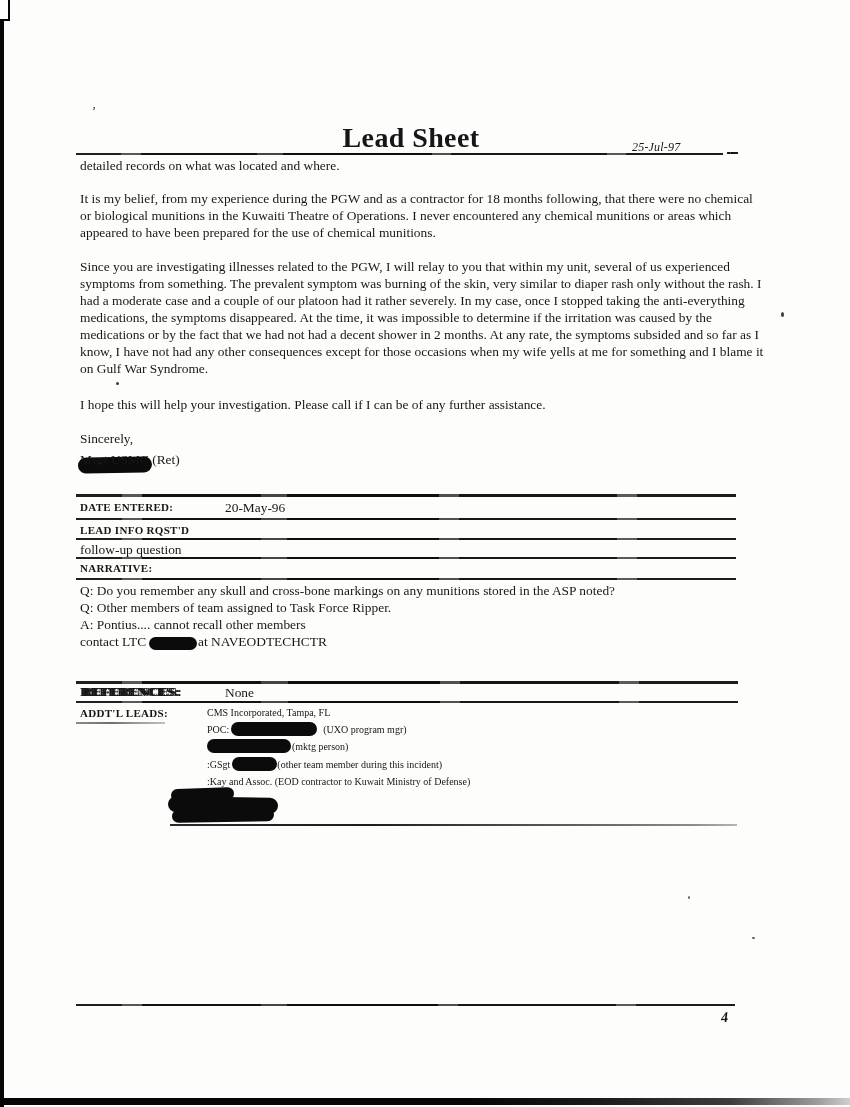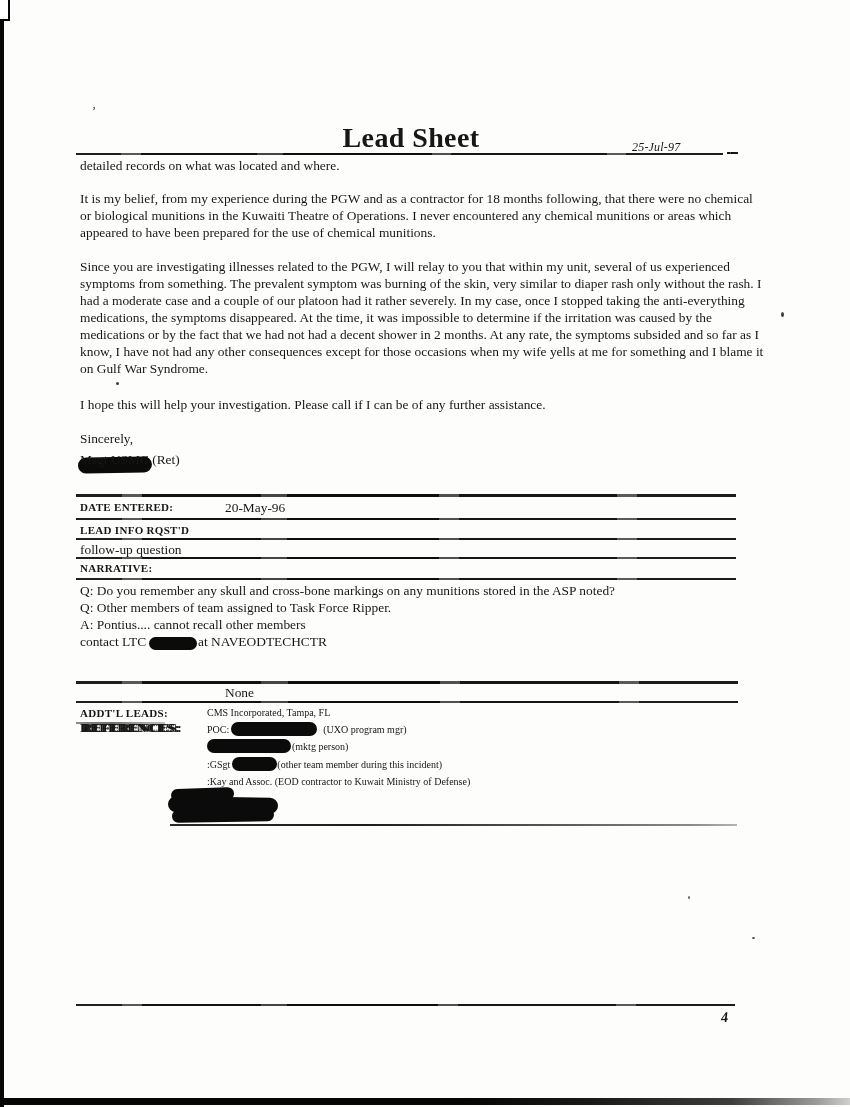--- a/index.html
+++ b/index.html
@@ -102,21 +102,21 @@
     <div class="txt" style="line-height:16.9px;">Q: Do you remember any skull and cross-bone markings on any munitions stored in the ASP noted?</div>
     <div class="txt" style="line-height:16.9px;">Q: Other members of team assigned to Task Force Ripper.</div>
     <div class="txt" style="line-height:16.9px;">A: Pontius.... cannot recall other members</div>
     <div class="txt" style="line-height:16.9px;">
       <span>contact LTC</span><span class="redact" style="width:48px;height:13px;margin-left:3px;margin-right:1px;transform:translateY(1px);"></span><span>at NAVEODTECHCTR</span>
     </div>
   </div>
 
   <div class="rule thick" style="left:76px;top:681px;width:662px;"></div>
 
-  <div class="abs dblstrike" style="left:80px;top:684px;font-size:13.5px;margin-top:36px;">REFERENCES:</div>
+  <div class="abs dblstrike" style="left:80px;top:684px;font-size:13.5px;">REFERENCES:</div>
   <div class="abs txt" style="left:225px;top:684px;">None</div>
 
   <div class="rule" style="left:76px;top:701px;width:662px;"></div>
 
   <div class="abs lbl" style="left:80px;top:705px;">ADDT'L LEADS:</div>
   <div class="abs" style="left:76px;top:722px;width:89px;height:2px;background:linear-gradient(90deg,#8a8a8a,#6f6f6f 40%,#9d9d9d 70%,#c0c0c0);"></div>
 
   <div class="abs" style="left:207px;top:704px;width:560px;">
     <div class="leads-line">CMS Incorporated, Tampa, FL</div>
     <div class="leads-line">

